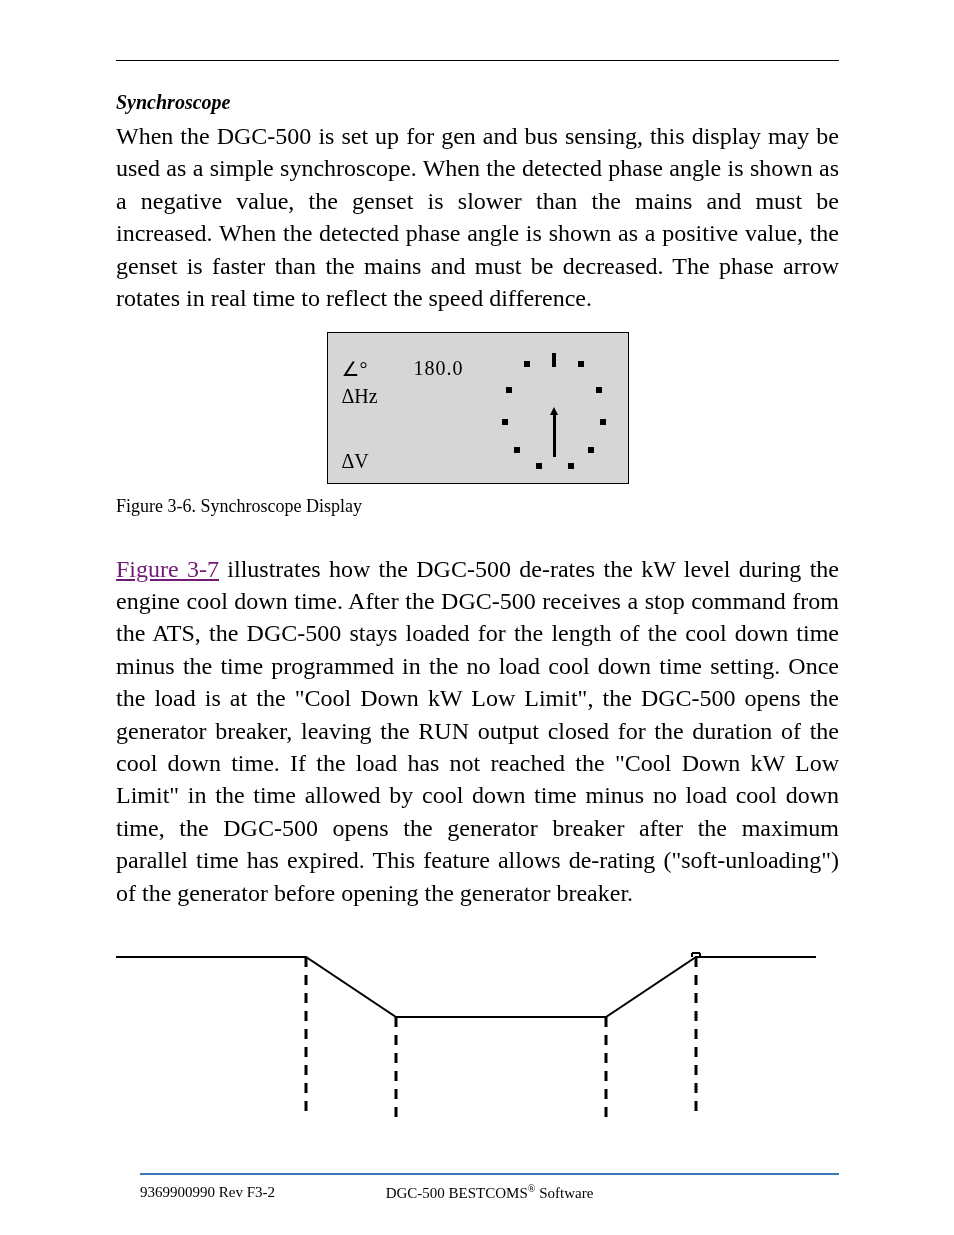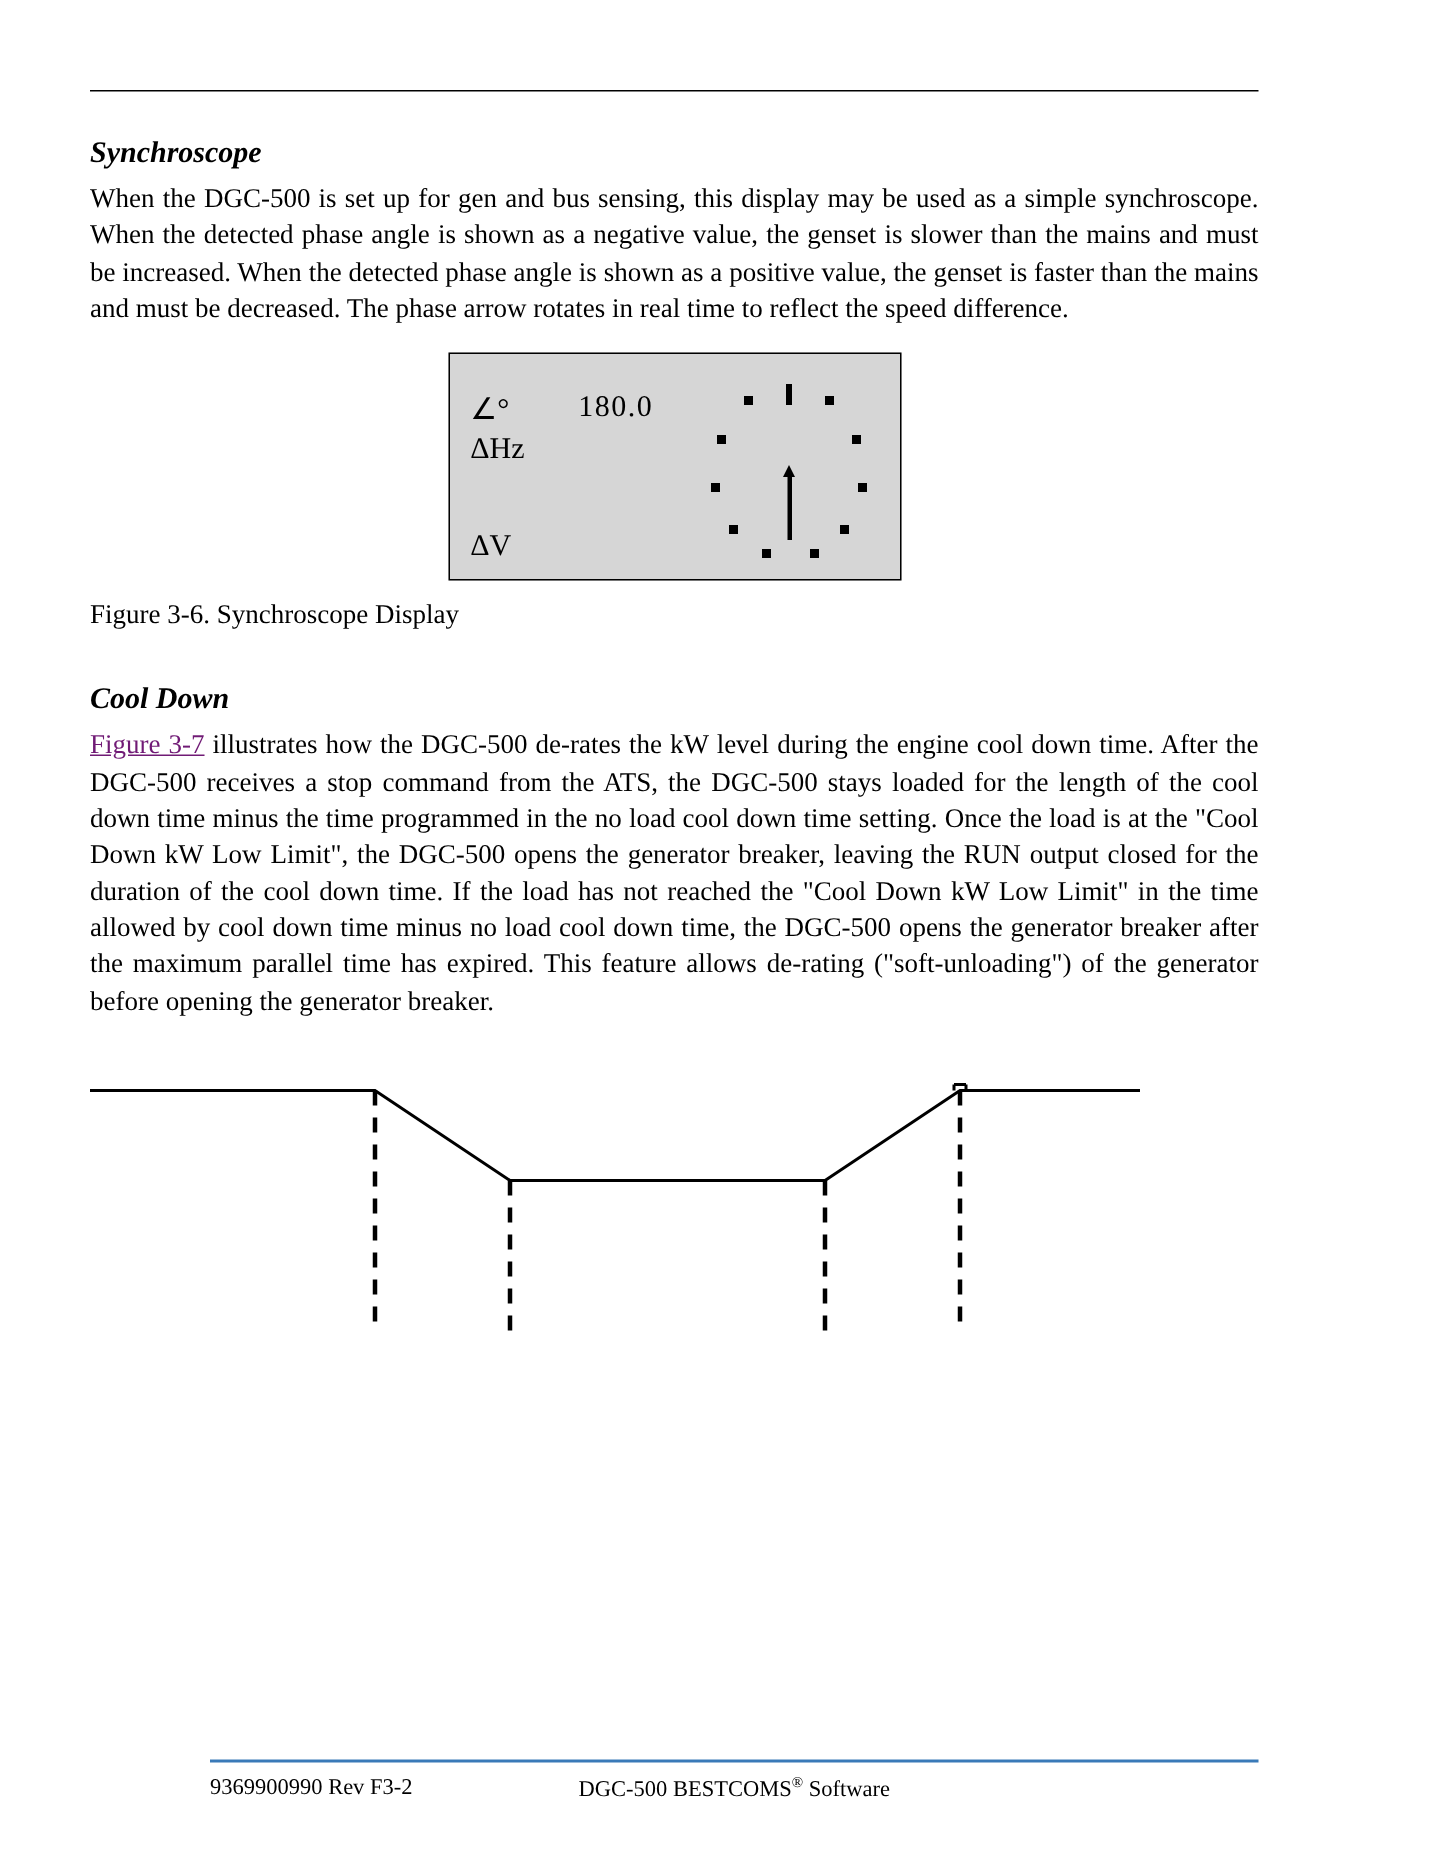--- a/index.html
+++ b/index.html
@@ -7,34 +7,34 @@
     padding: 0;
     background: #fff;
     font-family: "Times New Roman", Times, serif;
     color: #000;
   }
   .page {
     width: 954px;
     height: 1235px;
     position: relative;
     box-sizing: border-box;
-    padding: 60px 115px 40px 60px;
+    padding: 60px 115px 40px 116px;
   }
   .top-rule {
     border-top: 1px solid #000;
     margin-bottom: 30px;
   }
   h2.section {
     font-size: 20px;
     font-weight: bold;
     font-style: italic;
     margin: 0 0 6px 0;
   }
   p {
-    font-size: 18px;
+    font-size: 24px;
     line-height: 1.35;
     margin: 0 0 18px 0;
     text-align: justify;
   }
   .display-box {
     width: 300px;
     height: 150px;
     background: #d6d6d6;
     border: 1px solid #000;
     margin: 8px auto 10px auto;
@@ -130,21 +130,20 @@
       <div class="tick" style="left:20px; top:94px;"></div>
       <div class="tick" style="left:94px; top:94px;"></div>
       <div class="tick" style="left:42px; top:110px;"></div>
       <div class="tick" style="left:74px; top:110px;"></div>
       <div class="needle"></div>
     </div>
   </div>
 
   <p class="fig-caption">Figure 3-6. Synchroscope Display</p>
 
-  <h2 class="section">Cool Down</h2>
   <p>
     <a class="link" href="#">Figure 3-7</a><span> illustrates how the DGC-500 de-rates the kW level during the engine cool down time. After the DGC-500 receives a stop command from the ATS, the DGC-500 stays loaded for the length of the cool down time minus the time programmed in the no load cool down time setting. Once the load is at the "Cool Down kW Low Limit", the DGC-500 opens the generator breaker, leaving the RUN output closed for the duration of the cool down time. If the load has not reached the "Cool Down kW Low Limit" in the time allowed by cool down time minus no load cool down time, the DGC-500 opens the generator breaker after the maximum parallel time has expired. This feature allows de-rating ("soft-unloading") of the generator before opening the generator breaker.</span>
   </p>
 
   <div class="diagram">
     <svg viewBox="0 0 700 200" width="700" height="200">
 
       <polyline points="0,30 190,30 280,90 490,90 580,30 700,30" fill="none" stroke="#000" stroke-width="2" stroke-linejoin="miter"></polyline>
 
       <line x1="190" y1="30" x2="190" y2="190" stroke="#000" stroke-width="3" stroke-dasharray="10,8"></line>

